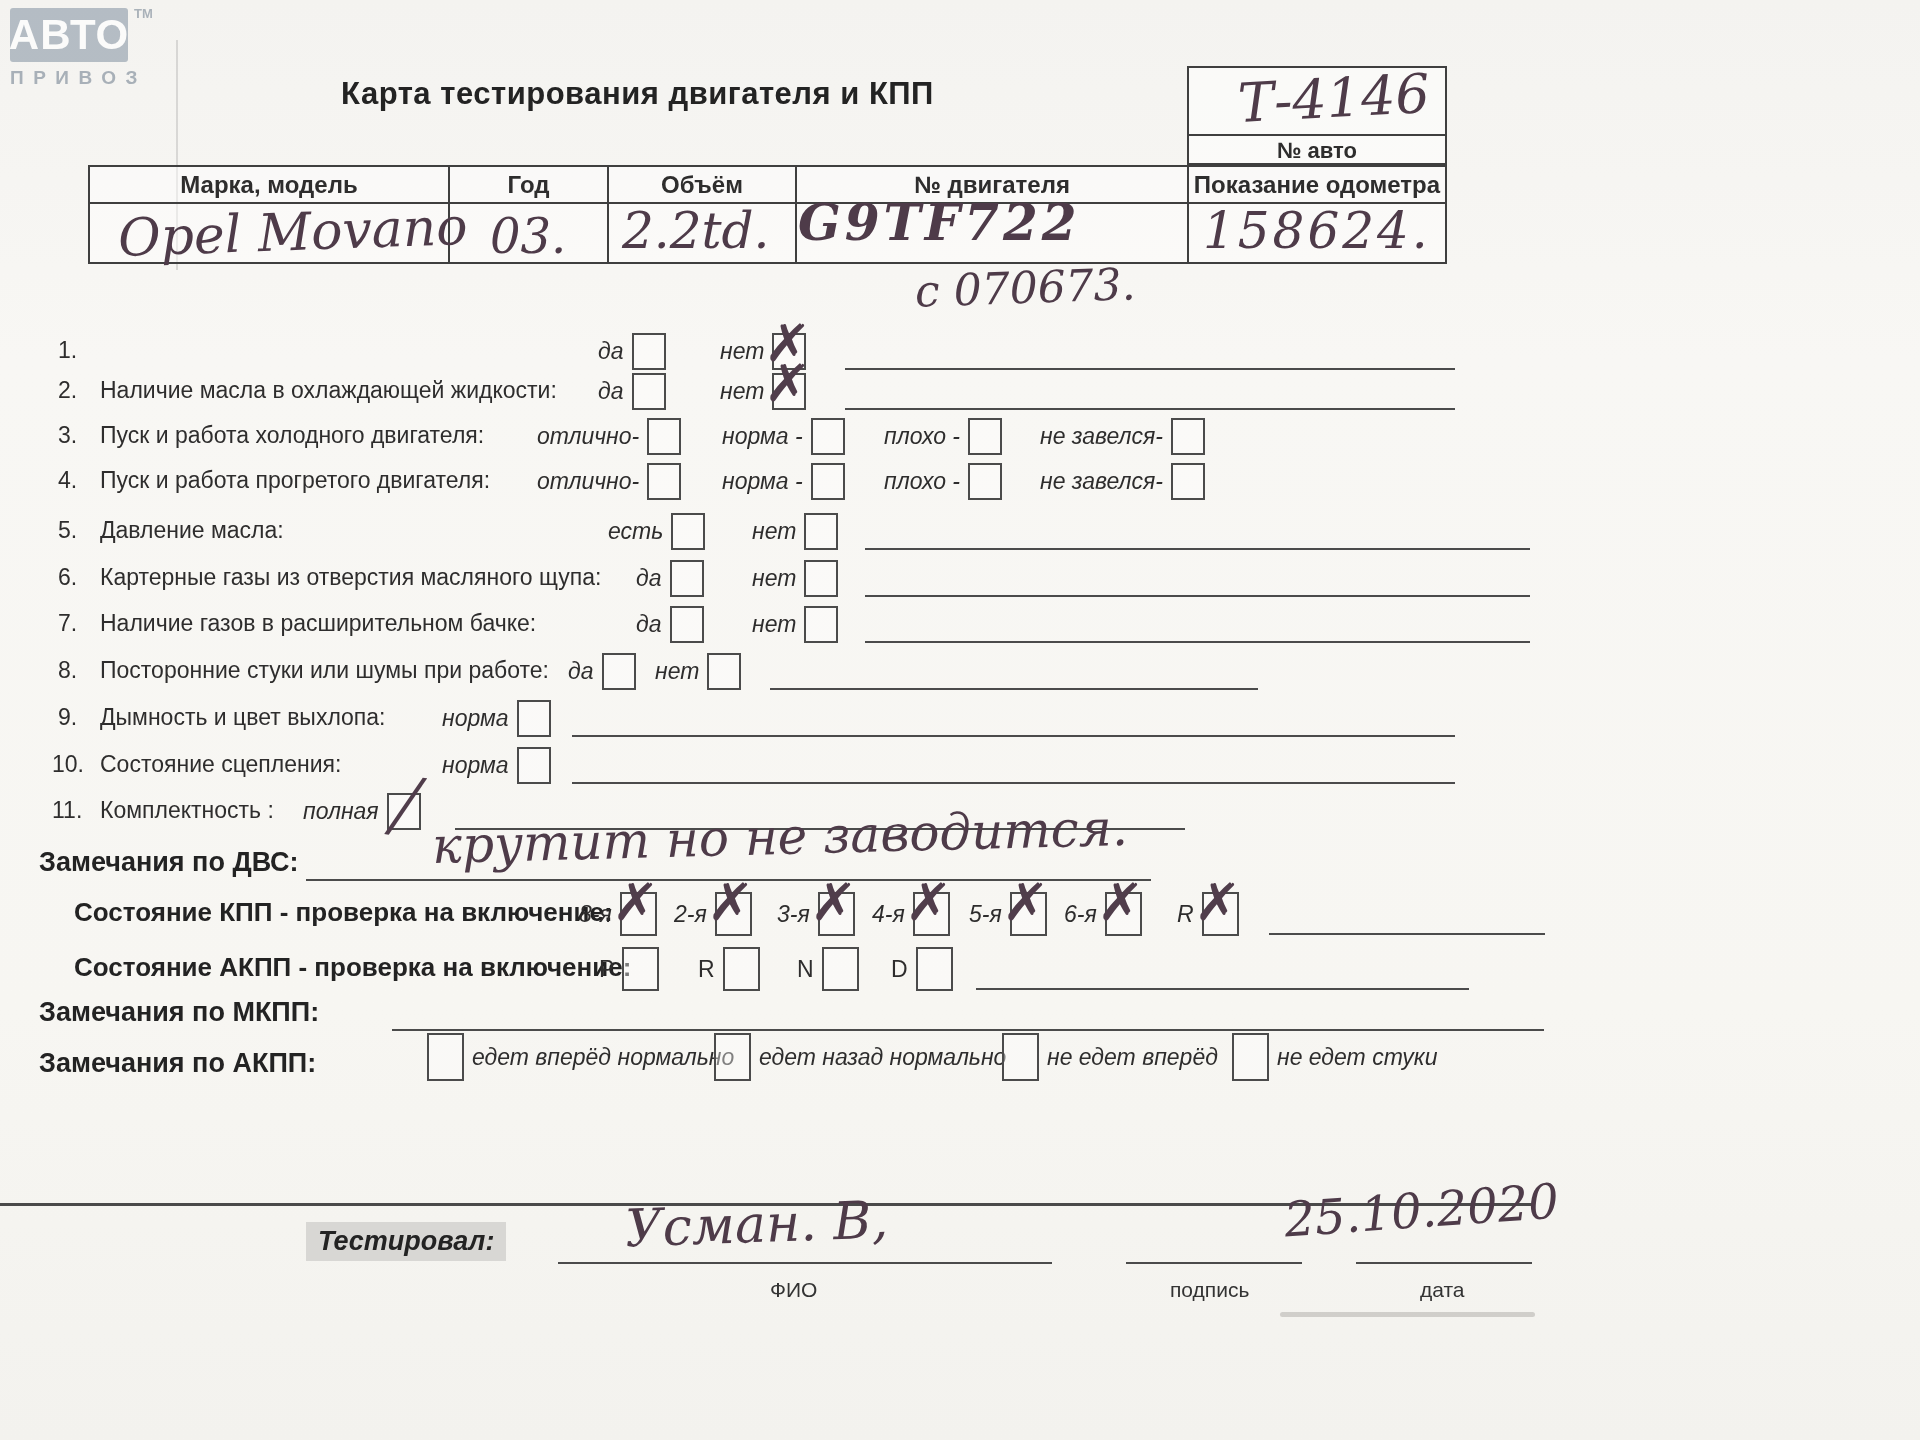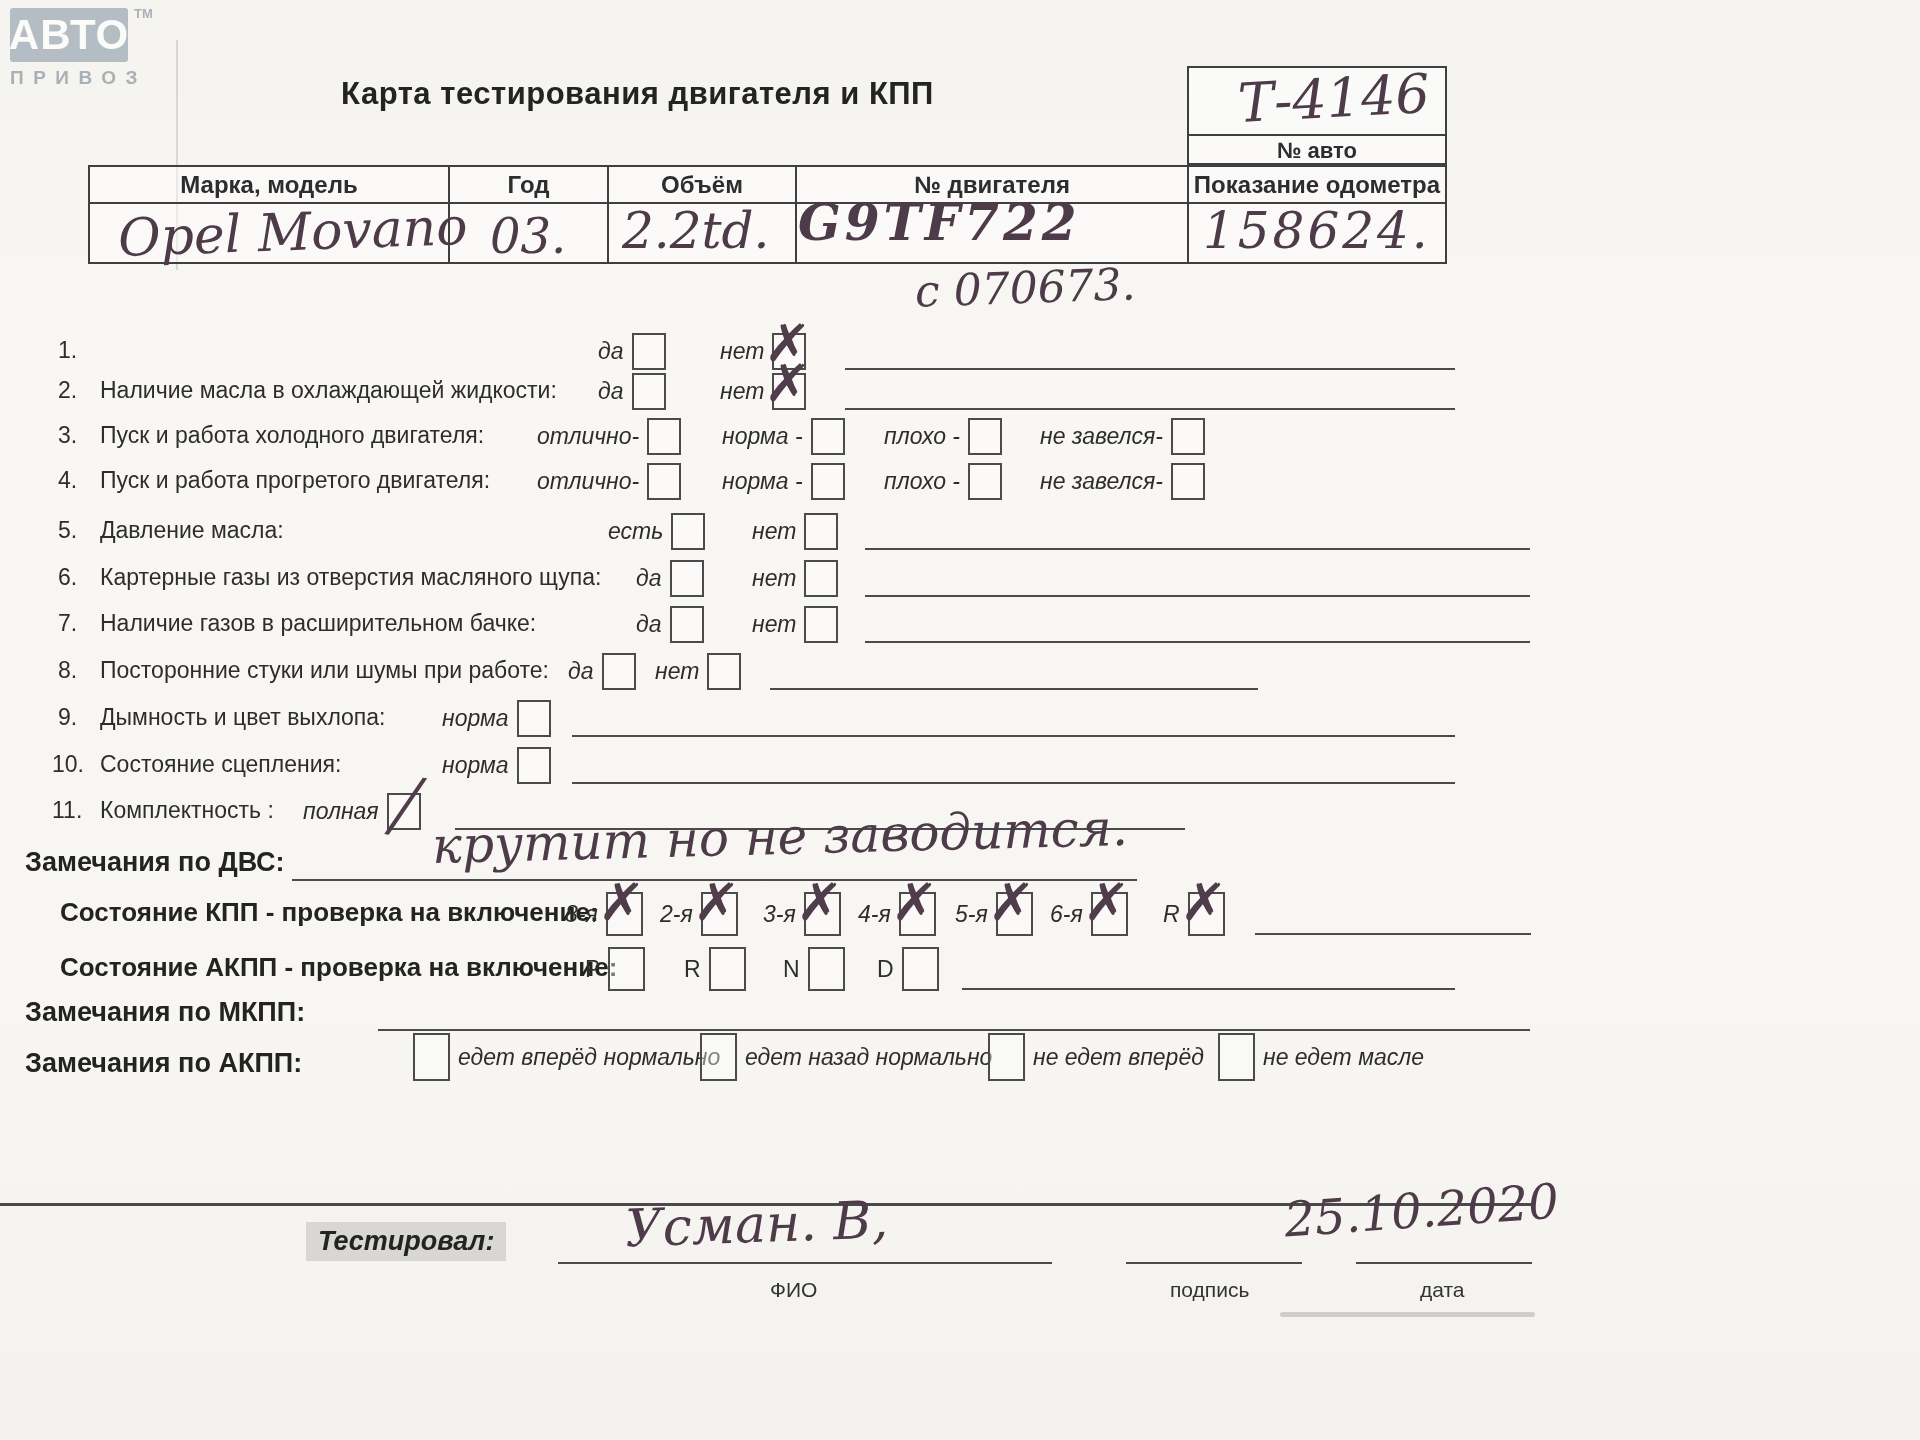--- a/index.html
+++ b/index.html
@@ -42,21 +42,21 @@
   .olabel{font-style:italic;font-size:23px;white-space:nowrap;}
   .box{width:30px;height:33px;border:2px solid #4b4b4b;position:relative;flex:none;background:rgba(255,255,255,.4);}
   .box.tall{width:33px;height:40px;}
   .uline{position:absolute;top:38px;height:0;border-top:2px solid #4b4b4b;}
 
   .box.checked::after{content:"✗";position:absolute;left:-9px;top:-18px;font-size:54px;line-height:1;
         font-style:normal;color:#503d4b;font-family:"DejaVu Sans",sans-serif;transform:rotate(4deg);}
   .box.slash.checked::after{content:"╱";left:1px;top:-15px;font-size:52px;transform:rotate(7deg);}
 
   
-  .srow{position:absolute;left:0;width:1776px;height:56px;}
+  .srow{position:absolute;left:14px;width:1776px;height:56px;}
   .slabel{position:absolute;top:4px;font-size:27px;font-weight:bold;color:#232323;white-space:nowrap;}
 
   
   .hw{position:absolute;font-family:"DejaVu Serif",serif;font-style:italic;color:#4e3b49;
       white-space:nowrap;line-height:1;}
 
   
   .longline{position:absolute;left:0;top:1203px;width:1532px;border-top:3px solid #4a4a4a;}
   .tested{position:absolute;left:306px;top:1222px;background:#d8d7d4;padding:4px 12px;
           font-size:27px;font-weight:bold;font-style:italic;color:#232323;}
@@ -336,21 +336,21 @@
     <span class="opt" style="left:700px;top:0">
       <span class="box tall" style="height:44px"></span>
       <span class="olabel">едет назад нормально</span>
     </span>
     <span class="opt" style="left:988px;top:0">
       <span class="box tall" style="height:44px"></span>
       <span class="olabel">не едет вперёд</span>
     </span>
     <span class="opt" style="left:1218px;top:0">
       <span class="box tall" style="height:44px"></span>
-      <span class="olabel">не едет масле</span>
+      <span class="olabel">не едет стуки</span>
     </span>
   </div>
 
 
   <div class="longline"></div>
   <span class="tested">Тестировал:</span>
 
   <span class="hw" style="left:625px;top:1198px;font-size:52px;transform:rotate(-2deg);">Усман. В,</span>
   <span class="fline" style="left:558px;top:1262px;width:494px"></span>
   <span class="fcap" style="left:770px;top:1270px">ФИО</span>

